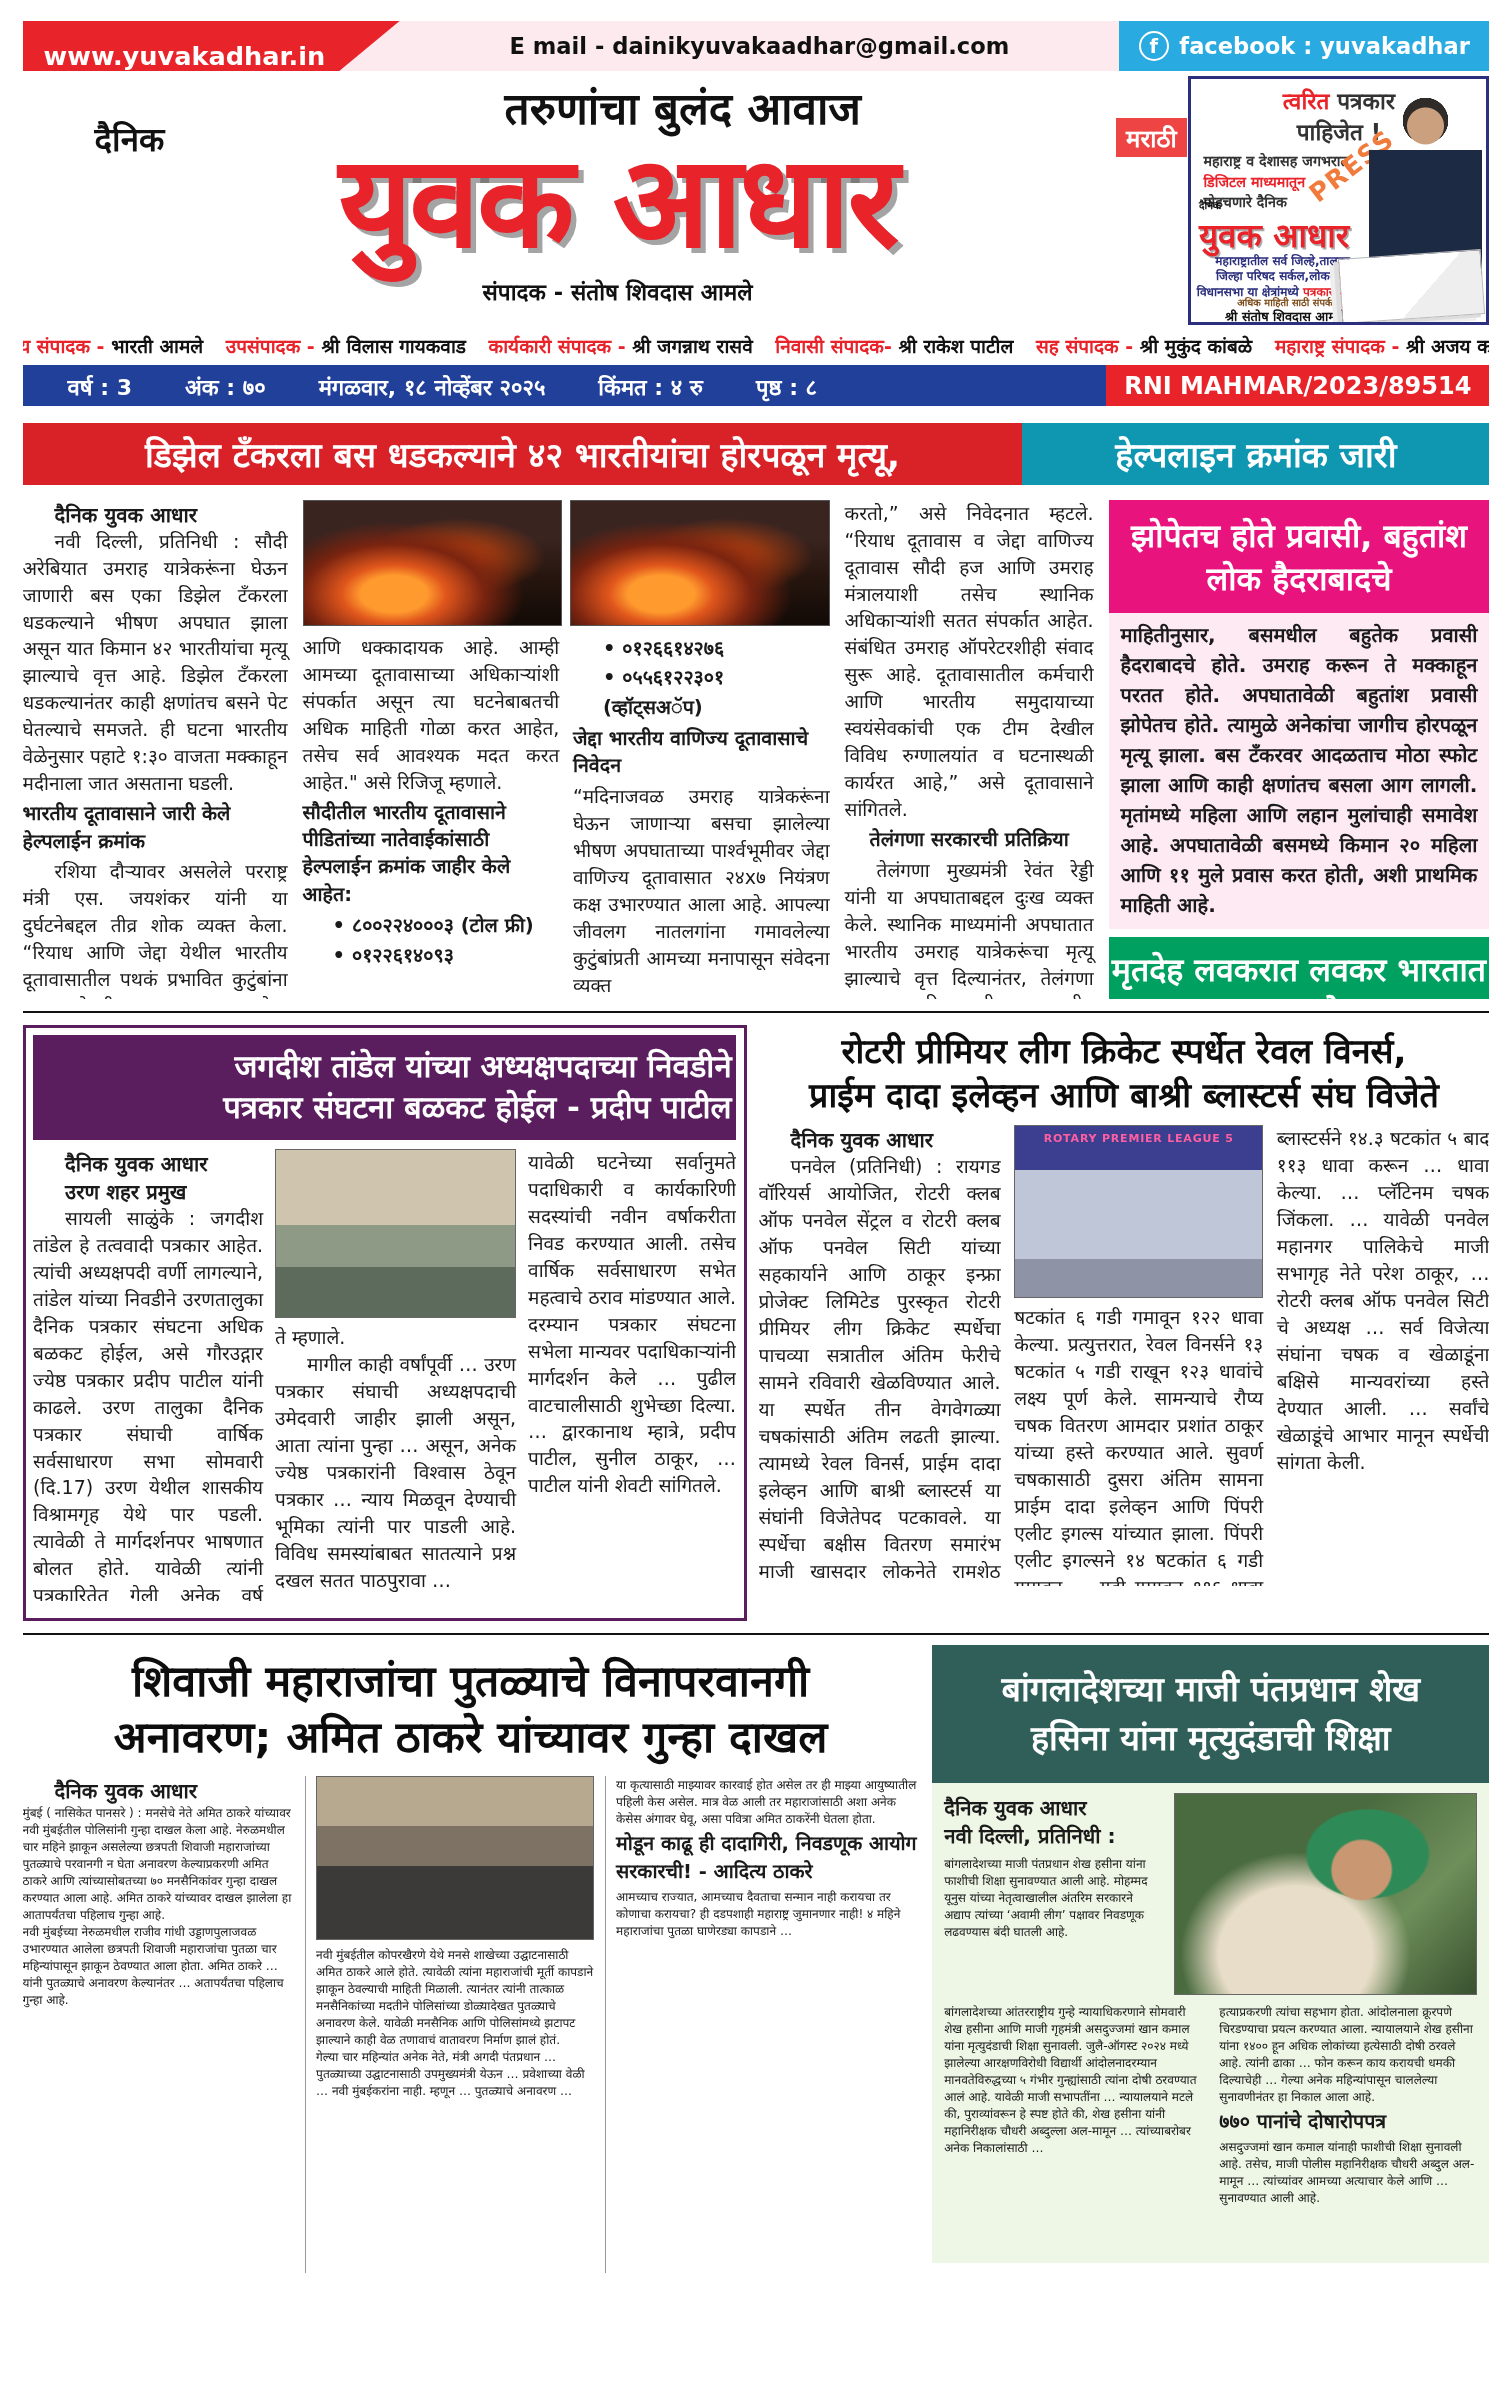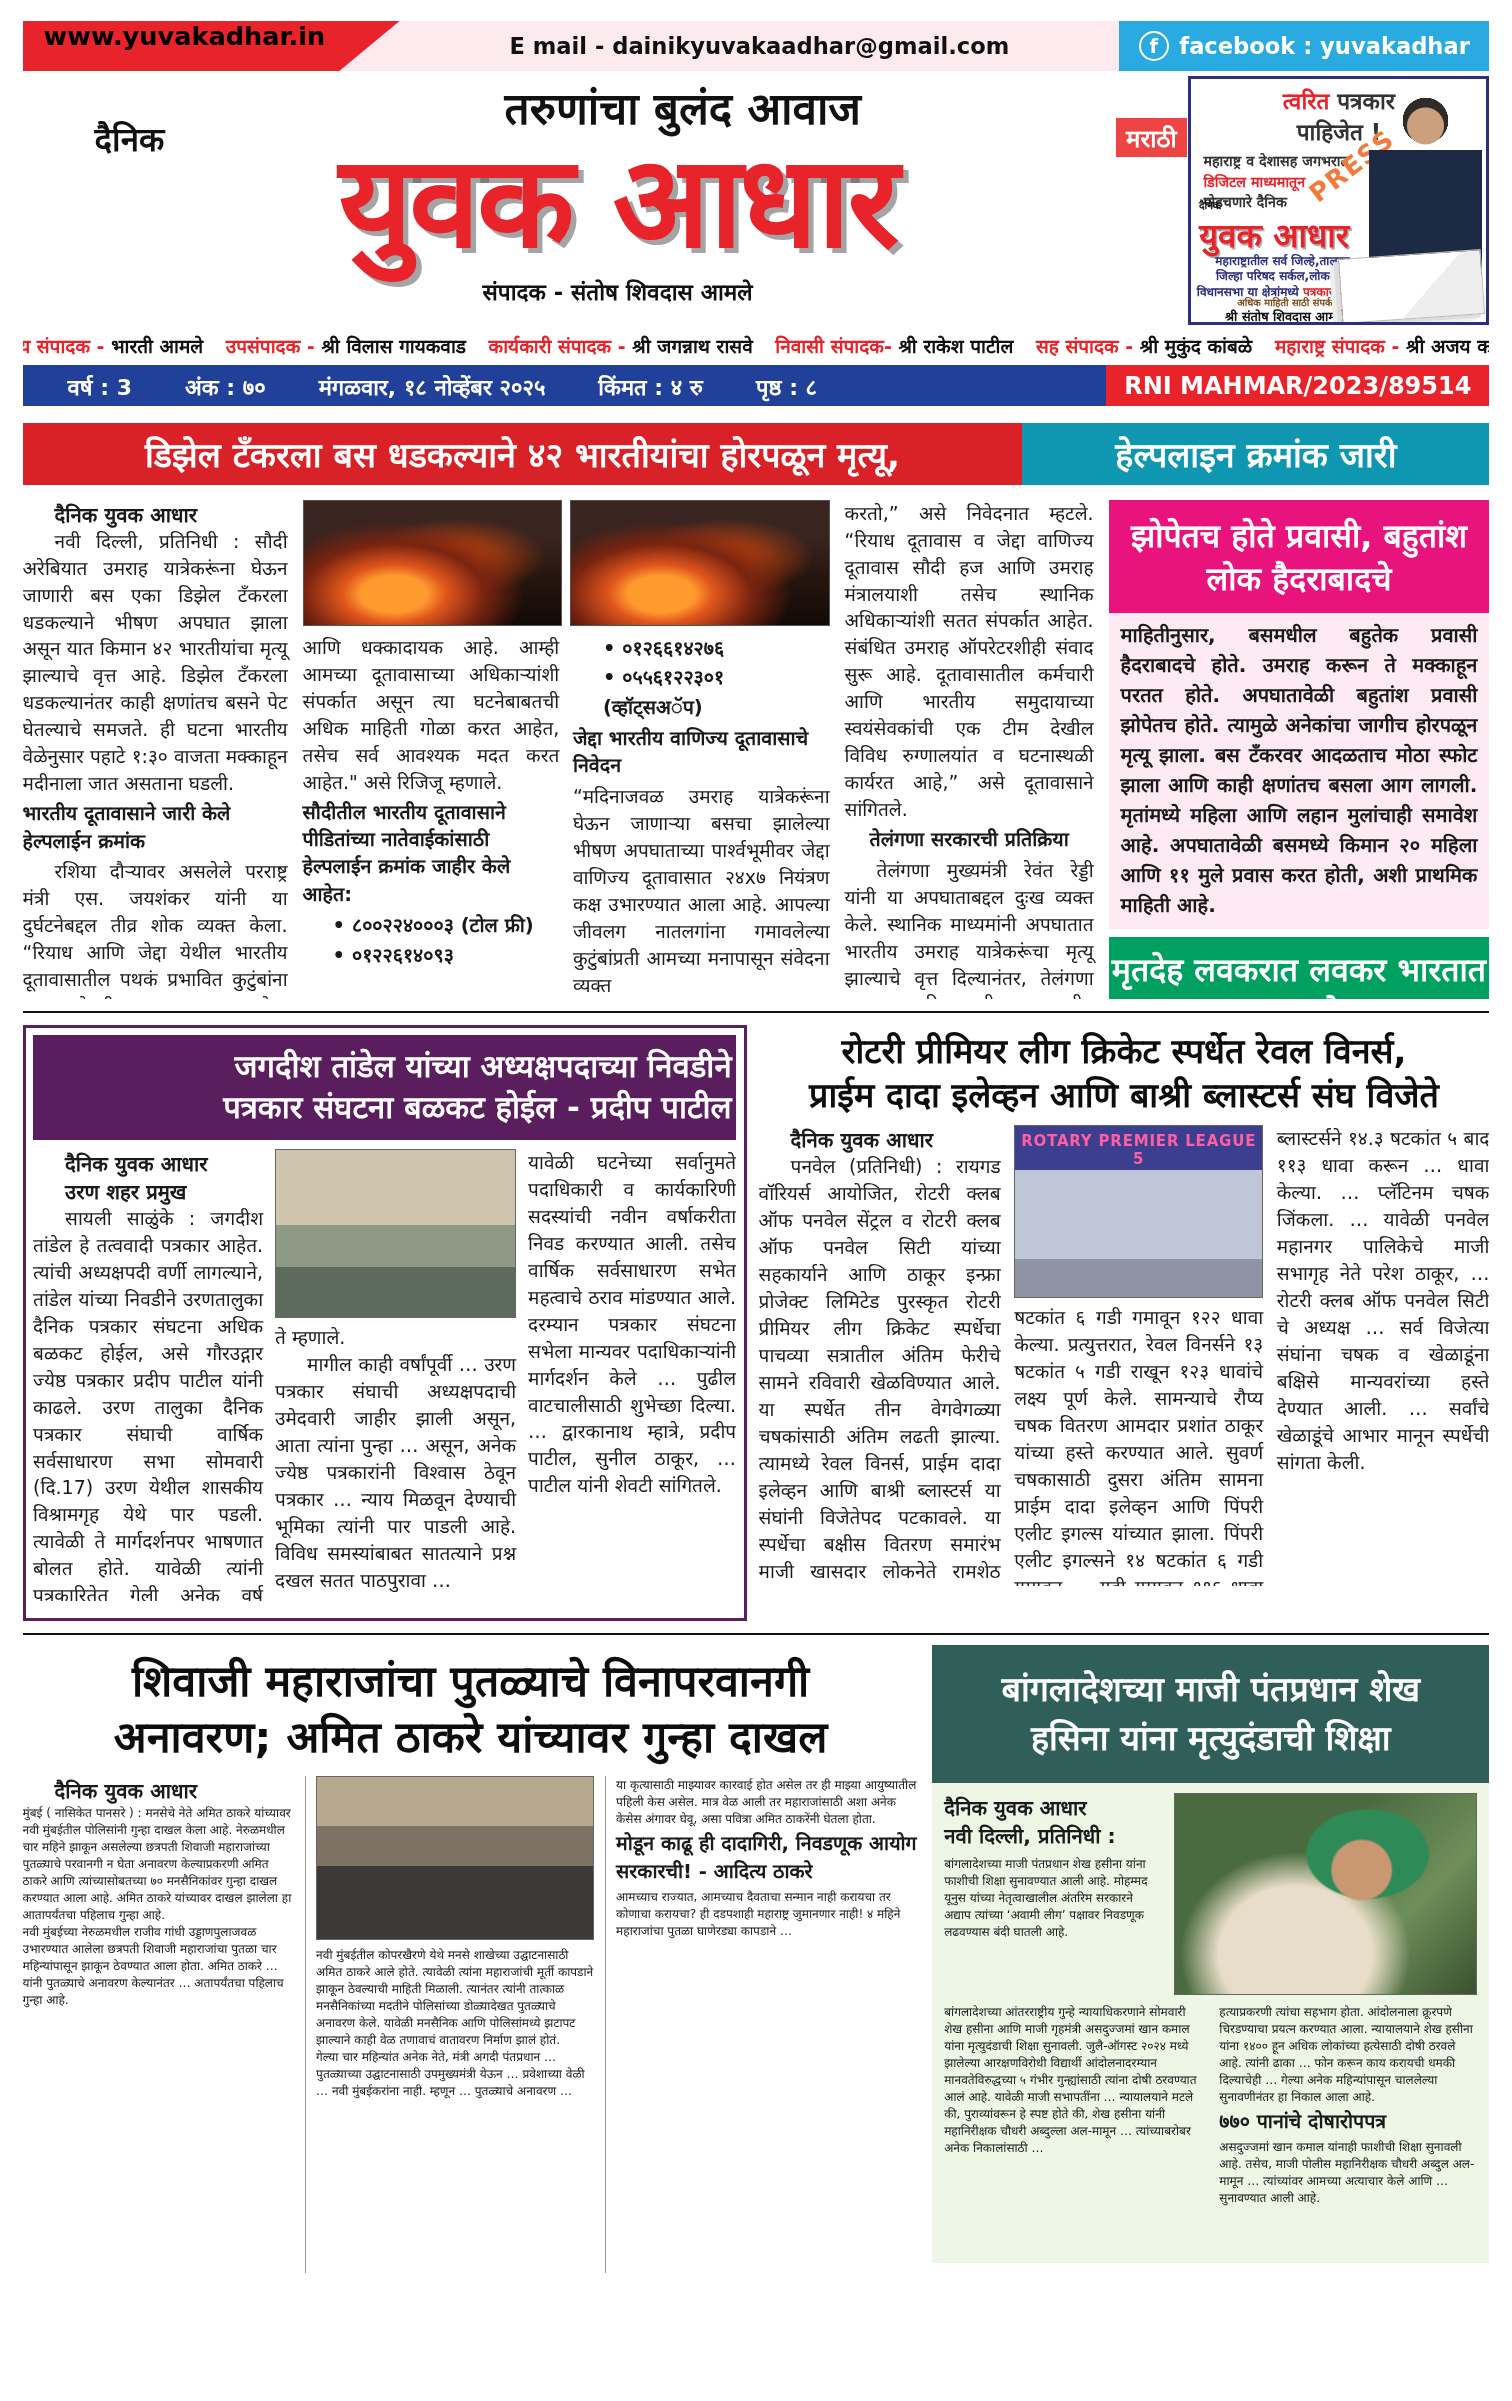--- a/index.html
+++ b/index.html
@@ -2,21 +2,21 @@
 <html style="font-size:12px"><head>
 <meta charset="utf-8">
 <style>
   * { margin:0; padding:0; box-sizing:border-box; }
   html,body { background:#ffffff; }
   body { font-family:"DejaVu Sans","Liberation Sans",sans-serif; color:#1a1a1a; }
   .page { position:relative; width:1512px; height:2401px; margin:0 auto; background:#fff; overflow:hidden; padding:21px 22.6px 0 22.6px; }
 
   
   .topbar { position:relative; height:50px; background:#fceaee; display:flex; align-items:center; }
-  .url-ribbon { background:#e8232a; color:#000000; font-weight:bold; font-size:25.6px; height:100%; display:flex; align-items:flex-start; padding:0 68px 0 21px; clip-path:polygon(0 0,100% 0,84% 100%,0 100%); min-width:377px; }
+  .url-ribbon { background:#e8232a; color:#ffffff; font-weight:bold; font-size:25.6px; height:100%; display:flex; align-items:flex-end; padding:0 68px 0 21px; clip-path:polygon(0 0,100% 0,84% 100%,0 100%); min-width:377px; }
   .email { flex:1; text-align:center; font-size:22.6px; font-weight:bold; color:#111; }
   .fb { background:#29abe2; color:#fff; font-weight:bold; font-size:22.6px; height:100%; display:flex; align-items:center; gap:10.5px; padding:0 19.6px; }
   .fb-icon { width:30px; height:30px; border:2.3px solid #fff; border-radius:50%; display:flex; align-items:center; justify-content:center; font-size:19.6px; font-weight:bold; }
 
   
   .masthead { position:relative; height:255px; }
   .dainik { position:absolute; left:72px; top:45px; font-size:33px; font-weight:900; color:#111; }
   .tagline { position:absolute; left:482px; top:6px; font-size:44px; font-weight:900; color:#111; white-space:nowrap; }
   .marathi-tag { position:absolute; left:1093px; top:47px; background:#ef4444; color:#fff; font-weight:bold; font-size:24px; padding:3px 10.5px; }
   .big-title { position:absolute; left:0; width:1190px; top:39px; text-align:center; font-size:127px; font-weight:900; color:#e8232a; white-space:nowrap; text-shadow:5.3px 5.3px 0 rgba(90,90,90,.55); letter-spacing:-3px; }
@@ -105,21 +105,21 @@
   .rotary-head { font-size:34px; font-weight:900; text-align:center; line-height:1.3; color:#0d0d0d; padding:4.5px 0 7.5px 0; }
   .rbody3 { display:flex; gap:13.6px; height:461px; overflow:hidden; }
   .rbody3 .rc1 { width:242px; }
   .rbody3 .rc2 { width:249px; }
   .rbody3 .rc3 { flex:1; }
   .photo-rotary { height:173px; border:0.8px solid #666; position:relative; background:
       linear-gradient(180deg,#3c3f8f 0 26%, #bfc6d8 26% 78%, #8e93a6 78% 100%),
       radial-gradient(circle at 30% 52%, #f3ead9 0 6%, transparent 7%),
       radial-gradient(circle at 55% 50%, #7fd0b4 0 7%, transparent 8%),
       radial-gradient(circle at 78% 50%, #6cc7ac 0 7%, transparent 8%); margin-bottom:6px; }
-  .rotary-banner { position:absolute; top:6px; left:0; right:0; text-align:center; color:#ff5fa2; font-weight:900; font-size:15px; letter-spacing:0.8px; }
+  .rotary-banner { position:absolute; top:6px; left:0; right:0; text-align:center; color:#ff5fa2; font-weight:900; font-size:11px; letter-spacing:0.8px; }
 
   
   .band3 { display:flex; gap:13.6px; margin-top:10.5px; height:631px; overflow:hidden; }
   .art-shivaji { width:896px; }
   .shivaji-head { font-size:43px; font-weight:900; text-align:center; line-height:1.3; color:#0d0d0d; padding:9px 0 10.5px 0; }
   .sbody3 { display:flex; height:497px; overflow:hidden; }
   .sbody3 > div { padding:0 10.5px; }
   .sbody3 .sc1 { width:282px; padding-left:0; }
   .sbody3 .sc2 { width:301px; border-left:0.8px solid #999; border-right:0.8px solid #999; }
   .sbody3 .sc3 { flex:1; padding-right:0; }

